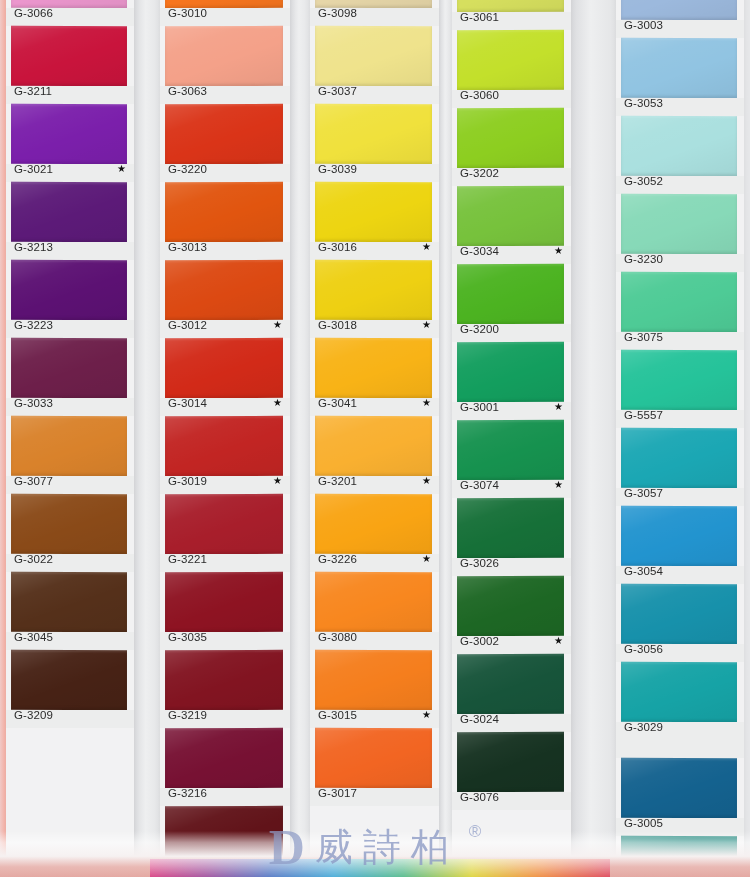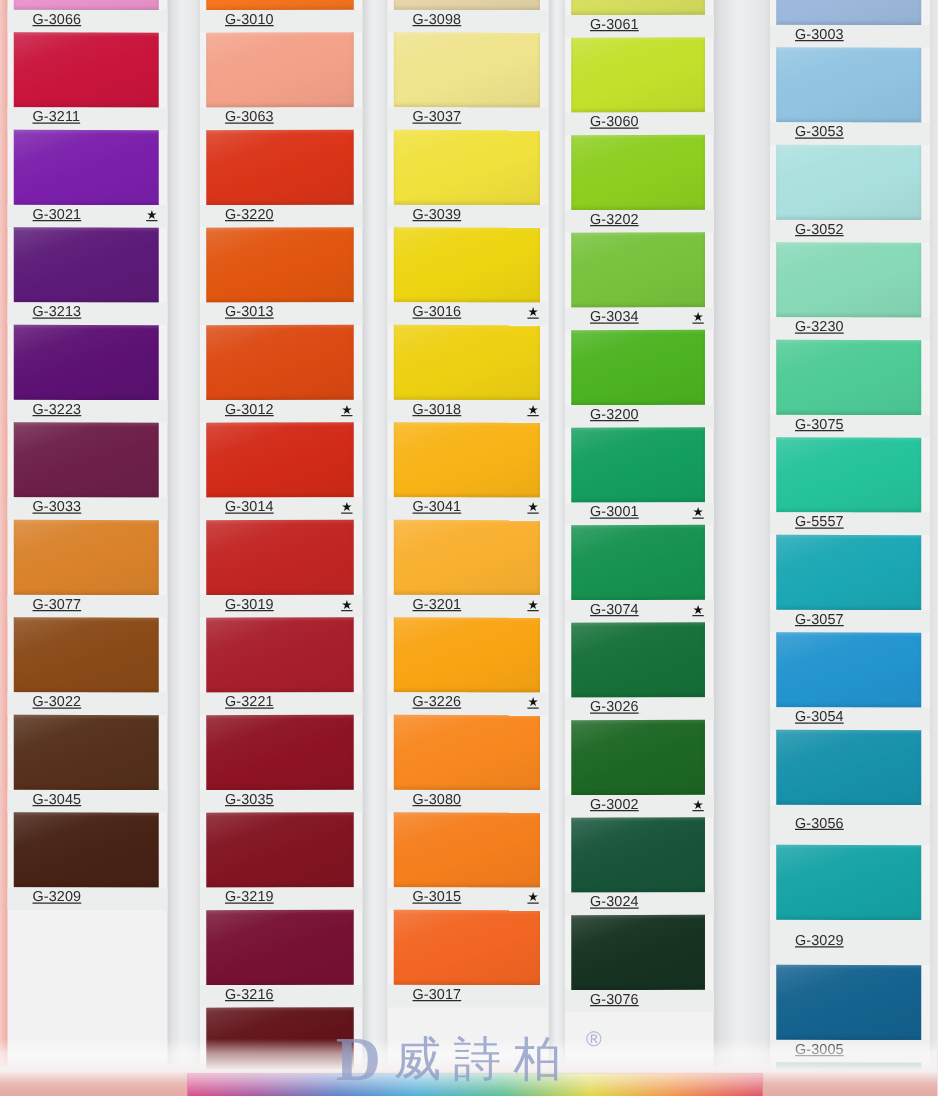--- a/index.html
+++ b/index.html
@@ -36,27 +36,26 @@
                  inset 0 2px 2px rgba(255,255,255,.10);
   }
   
   .chip:after{content:"";position:absolute;inset:0;
       background:linear-gradient(160deg,rgba(255,255,255,.16) 0%,
                  rgba(255,255,255,.03) 28%,rgba(255,255,255,0) 55%,
                  rgba(0,0,0,.05) 100%);}
 
   .lbl{
       position:relative;
-      display:flex;align-items:center;justify-content:space-between;
-      padding:0 6px 0 20px;
+      display:flex;align-items:flex-start;justify-content:space-between;
+      padding:0 6px 0 8px;
       background:#eceded;
       color:#2b2b2b;
       letter-spacing:.1px;
       white-space:nowrap;
-      text-decoration:underline;
   }
   .lbl .code{font-size:11.5px;line-height:1;}
   .lbl .star{font-size:10px;line-height:1;color:#131313;padding-right:2px;}
   .lbl .star.off{visibility:hidden;}
 
   
   #wm-band{position:absolute;left:0;right:0;bottom:0;height:46px;
      background:linear-gradient(180deg,rgba(255,255,255,0) 0%,
         rgba(255,255,255,.55) 25%,#f6f1f1 55%,#e9b9b4 78%,#e4a9a3 100%);}
   #wm-strip{position:absolute;left:150px;right:140px;bottom:0;height:18px;
@@ -467,21 +466,21 @@
           </div>
           <div class="cell">
             <div class="chip" title="G-3054" style="height: 60px; background: rgb(34, 148, 207); width: 116px; margin-left: 5px; transform: skewY(0.22deg);"></div>
             <div class="lbl" style="height: 18px;">
               <span class="code">G-3054</span>
               <span class="star off">★</span>
             </div>
           </div>
           <div class="cell">
             <div class="chip" title="G-3056" style="height: 60px; background: rgb(23, 145, 171); width: 116px; margin-left: 5px; transform: skewY(0.22deg);"></div>
-            <div class="lbl" style="height: 32px;">
+            <div class="lbl" style="height: 18px;">
               <span class="code">G-3056</span>
               <span class="star off">★</span>
             </div>
           </div>
           <div class="cell">
             <div class="chip" title="G-3029" style="height: 60px; background: rgb(22, 163, 166); width: 116px; margin-left: 5px; transform: skewY(0.22deg);"></div>
             <div class="lbl" style="height: 36px;">
               <span class="code">G-3029</span>
               <span class="star off">★</span>
             </div>

